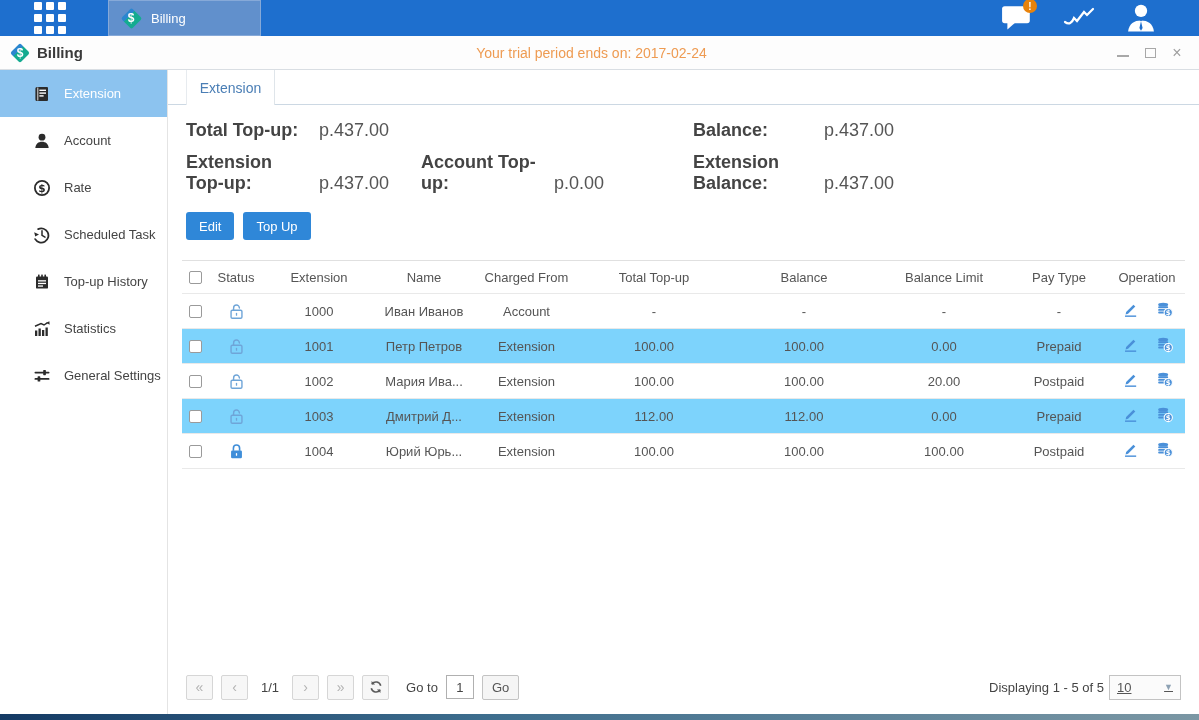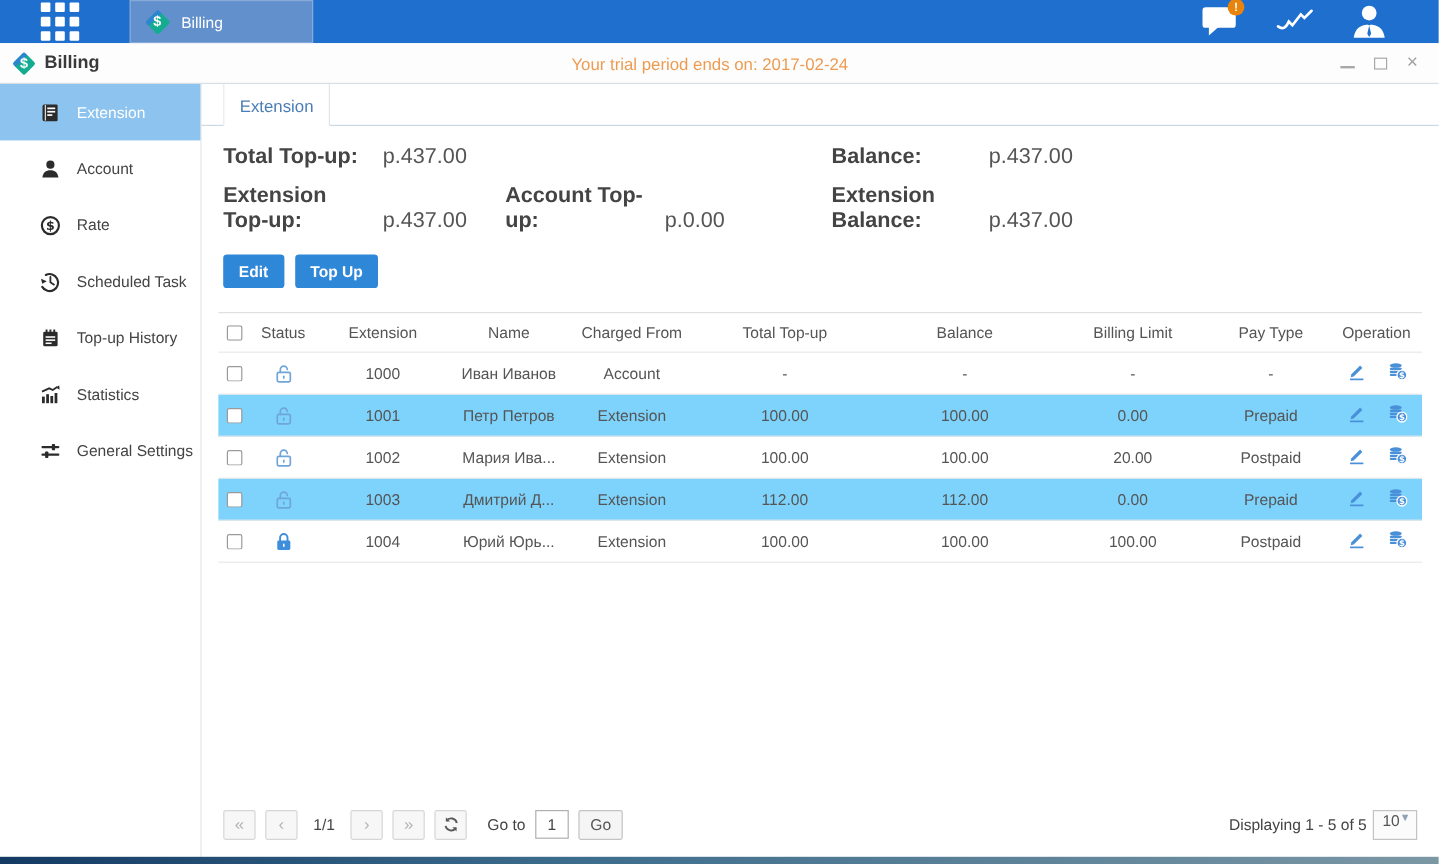--- a/index.html
+++ b/index.html
@@ -54,21 +54,21 @@
     color:#4a7eb5; font-size:14px; cursor:pointer; }
 
   .summary { padding:15px 18px 0; display:grid; grid-template-columns:235px 272px 266px 1fr;
     row-gap:11px; font-size:18px; align-items:baseline; }
   .lbl { font-weight:bold; color:#444; display:inline-block; }
   .lbl.w1,.lbl.w2 { width:128px; } .lbl.w3 { width:126px; } .lbl.w4 { width:100px; }
   .val { color:#555; }
 
   .actions { padding:18px 18px 0; display:flex; gap:9px; }
   .btn { background:#2f87d8; color:#fff; font-size:13px; border:none; border-radius:3px;
-    height:28px; padding:0 13px; cursor:pointer; font-family:inherit;font-weight:bold; }
+    height:28px; padding:0 13px; cursor:pointer; font-family:inherit; }
 
   
   .table { margin:20px 14px 0; font-size:13px; color:#555; }
   .tr { display:grid; grid-template-columns:26px 56px 110px 100px 105px 150px 150px 130px 100px 1fr;
     align-items:center; height:35px; border-bottom:1px solid #e9e9e9; }
   .thead { border-top:1px solid #e0e0e0; height:34px; color:#555; }
   .trow.alt { background:#7dd3fc; }
   .th,.td { text-align:center; overflow:hidden; white-space:nowrap; text-overflow:ellipsis; padding:0 2px; }
   .cb { display:block; width:13px; height:13px; border:1px solid #9a9a9a; border-radius:2px;
     background:#fff; margin:0 auto; cursor:pointer; }
@@ -82,22 +82,22 @@
   .pbtn { width:27px; height:25px; background:#f7f7f7; border:1px solid #d6d6d6; border-radius:2px;
     color:#b3b3b3; display:flex; align-items:center; justify-content:center; font-size:14px; cursor:pointer; }
   .pbtn svg { width:14px; height:14px; }
   .page-label { margin:0 5px; color:#444; }
   .goto-label { margin-left:9px; }
   .goto-input { width:28px; height:24px; border:1px solid #b0b0b0; text-align:center; font-size:13px;
     font-family:inherit; color:#444; }
   .go-btn { height:25px; padding:0 9px; background:#f5f5f5; border:1px solid #c3c3c3; border-radius:2px;
     color:#555; font-size:13px; cursor:pointer; font-family:inherit; }
   .pager-right { margin-left:auto; display:flex; align-items:center; gap:5px; }
-  .pagesize { width:37px; height:25px; border:1px solid #c3c3c3; background:#fbfbfb; display:flex;
-    justify-content:space-between; padding:0 7px; color:#555; cursor:pointer; }
+  .pagesize { width:72px; height:25px; border:1px solid #c3c3c3; background:#fbfbfb; display:flex;
+    align-items:center; justify-content:space-between; padding:0 7px; color:#555; cursor:pointer;text-decoration:underline; }
   .caret { font-size:9px; color:#8ea2b4; }
 
   .bottom-strip { flex:0 0 6px; background:linear-gradient(to right,#143a64,#3d6d8d 40%,#7b97a4); }
 </style>
 </head>
 <body>
 
 <div class="window">
 
   <div class="topbar">
@@ -284,21 +284,21 @@
           <div class="tr thead">
             <div class="th">
               <span class="cb"></span>
             </div>
             <div class="th">Status</div>
             <div class="th">Extension</div>
             <div class="th">Name</div>
             <div class="th">Charged From</div>
             <div class="th">Total Top-up</div>
             <div class="th">Balance</div>
-            <div class="th">Billing Limit</div>
+            <div class="th">Balance Limit</div>
             <div class="th">Pay Type</div>
             <div class="th">Operation</div>
           </div>
           <div class="tr trow">
             <div class="td">
               <span class="cb"></span>
             </div>
             <div class="td status-ic"><span><svg viewBox="0 0 16 18">
                   <rect x="2.2" y="7.7" width="11.6" height="8.5" rx="1.4" fill="none" stroke="#6fa5d8" stroke-width="1.5"></rect>
                   <path d="M4.9 7.7V5.2a3.1 3.1 0 0 1 6.2 0" fill="none" stroke="#6fa5d8" stroke-width="1.5" stroke-linecap="round"></path>

